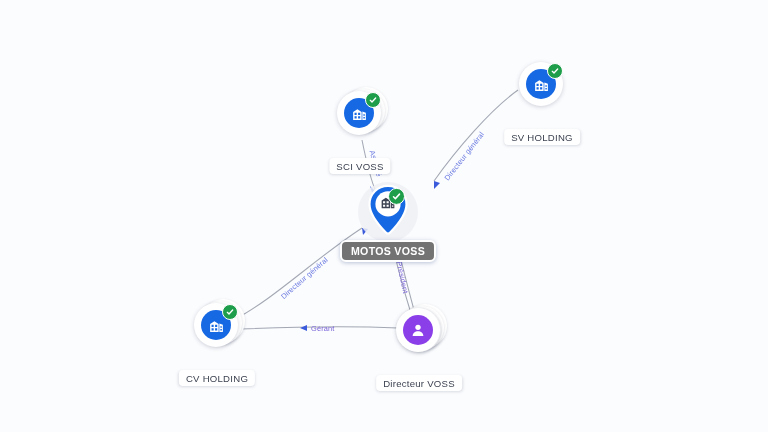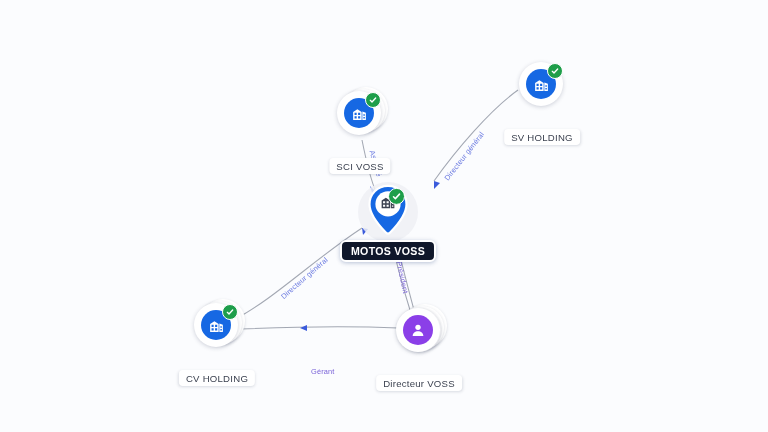--- a/index.html
+++ b/index.html
@@ -146,21 +146,21 @@
     left: 50%; top: 50%;
     transform: translate(-50%,-52%);
     width: 46px; height: 56px;
     cursor: pointer;
   }
   .pin-label {
     position: absolute;
     left: 50%;
     transform: translateX(-50%);
     top: 28px;
-    background: #0f172a;
+    background: #737373;
     color: #ffffff;
     border: 2px solid #ffffff;
     border-radius: 6px;
     padding: 3px 9px;
     font-size: 10.6px;
     font-weight: bold;
     letter-spacing: .3px;
     white-space: nowrap;
     box-shadow: 0 1px 4px rgba(30,60,120,.3);
     cursor: pointer;
@@ -191,21 +191,21 @@
   </svg>
 
   <div class="edge-label" style="left:372px; top:146px; transform: rotate(74deg);">Associé</div>
 
   <div class="edge-label" style="left:446px; top:175px; transform: rotate(-52deg);">Directeur général</div>
 
   <div class="edge-label" style="left:282px; top:293px; transform: rotate(-41deg);">Directeur général</div>
 
   <div class="edge-label violet" style="left:399px; top:257px; transform: rotate(78deg);">Président</div>
 
-  <div class="edge-label violet" style="left:311px; top:324px;margin-top:43px;">Gérant</div>
+  <div class="edge-label violet" style="left:311px; top:324px;">Gérant</div>
 
   <div class="node" style="left:360px; top:114px;">
     <div class="node-stack">
       <div class="stack-card s1"></div>
       <div class="stack-card s2"></div>
       <div class="node-disc">
         <div class="node-icon-circle company">
           <svg width="17" height="17" viewBox="0 0 24 24" fill="#ffffff">
             <path d="M3 21V10l6-4 6 4v11H3zm2-2h3v-3H5v3zm5 0h3v-3h-3v3zM5 14h3v-3H5v3zm5 0h3v-3h-3v3zM16 21V9l5 2v10h-5zm1.5-2h2v-2h-2v2zm0-4h2v-2h-2v2z"></path>
           </svg>

